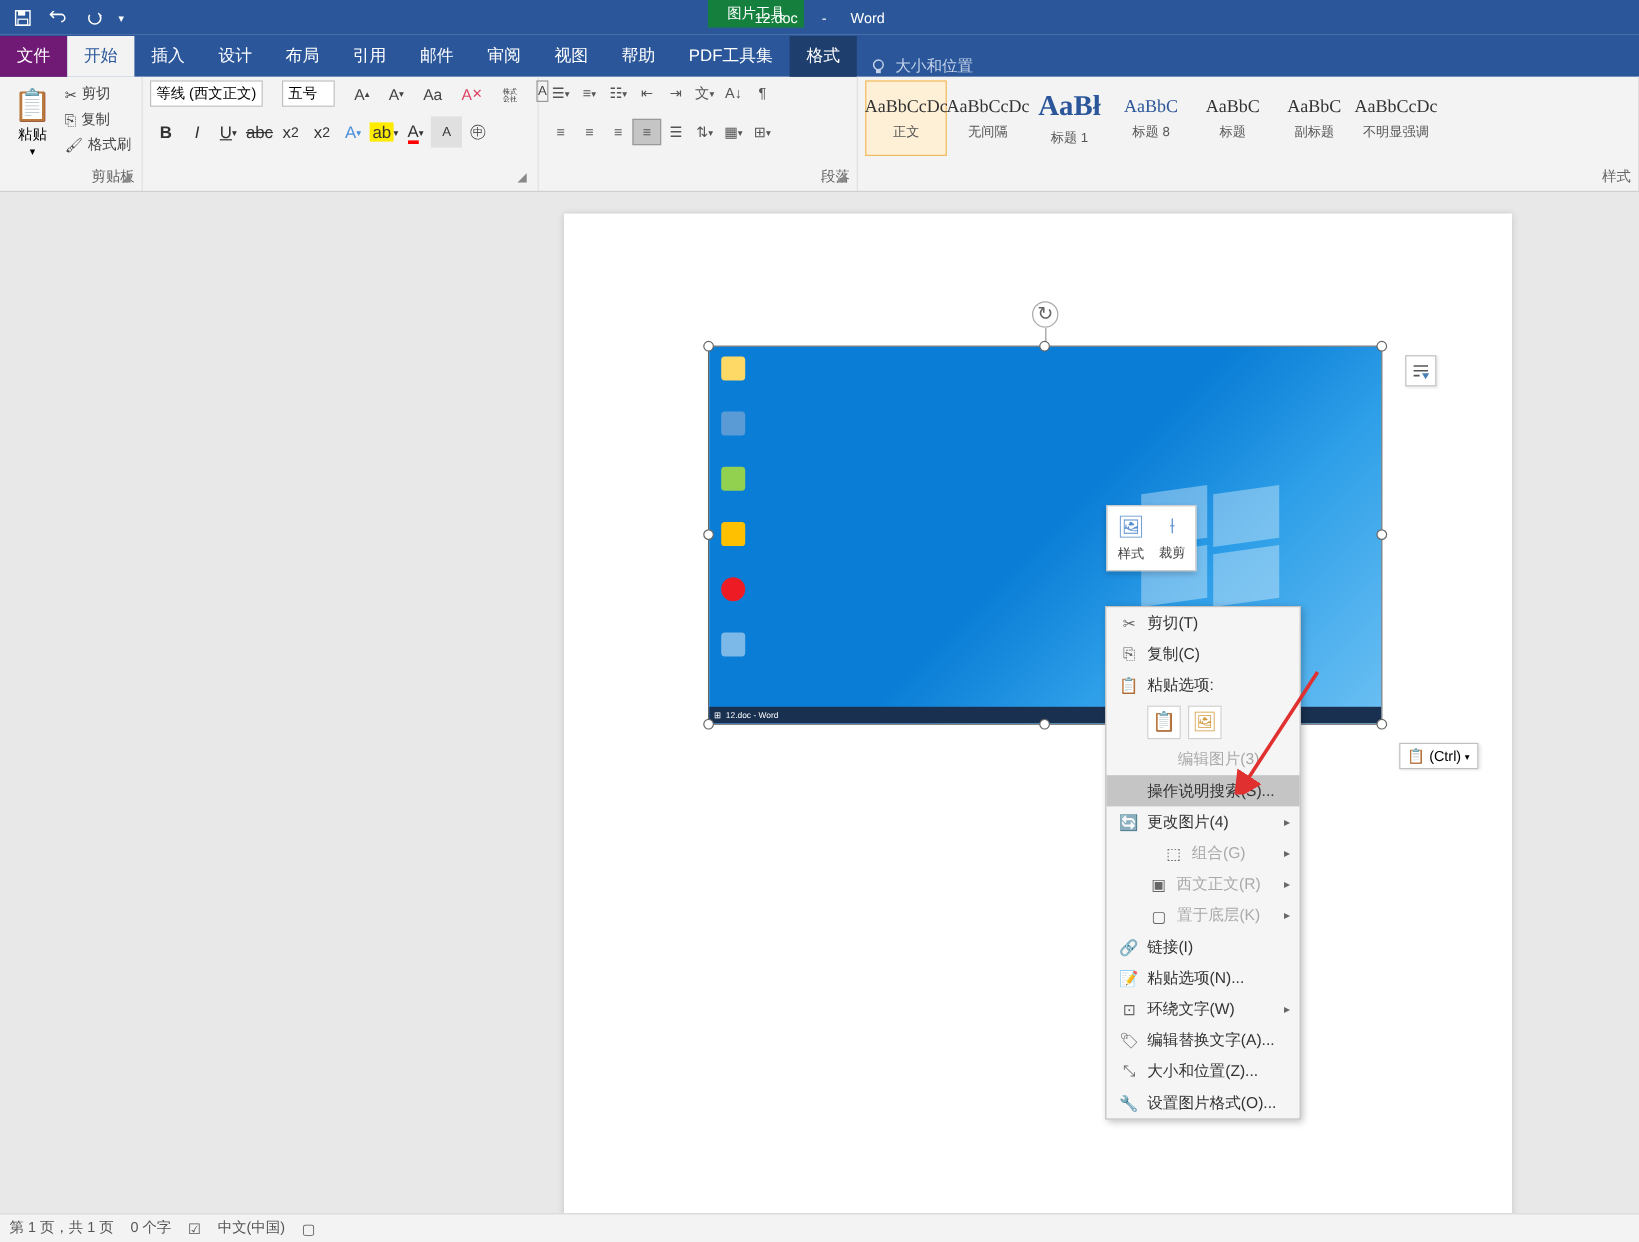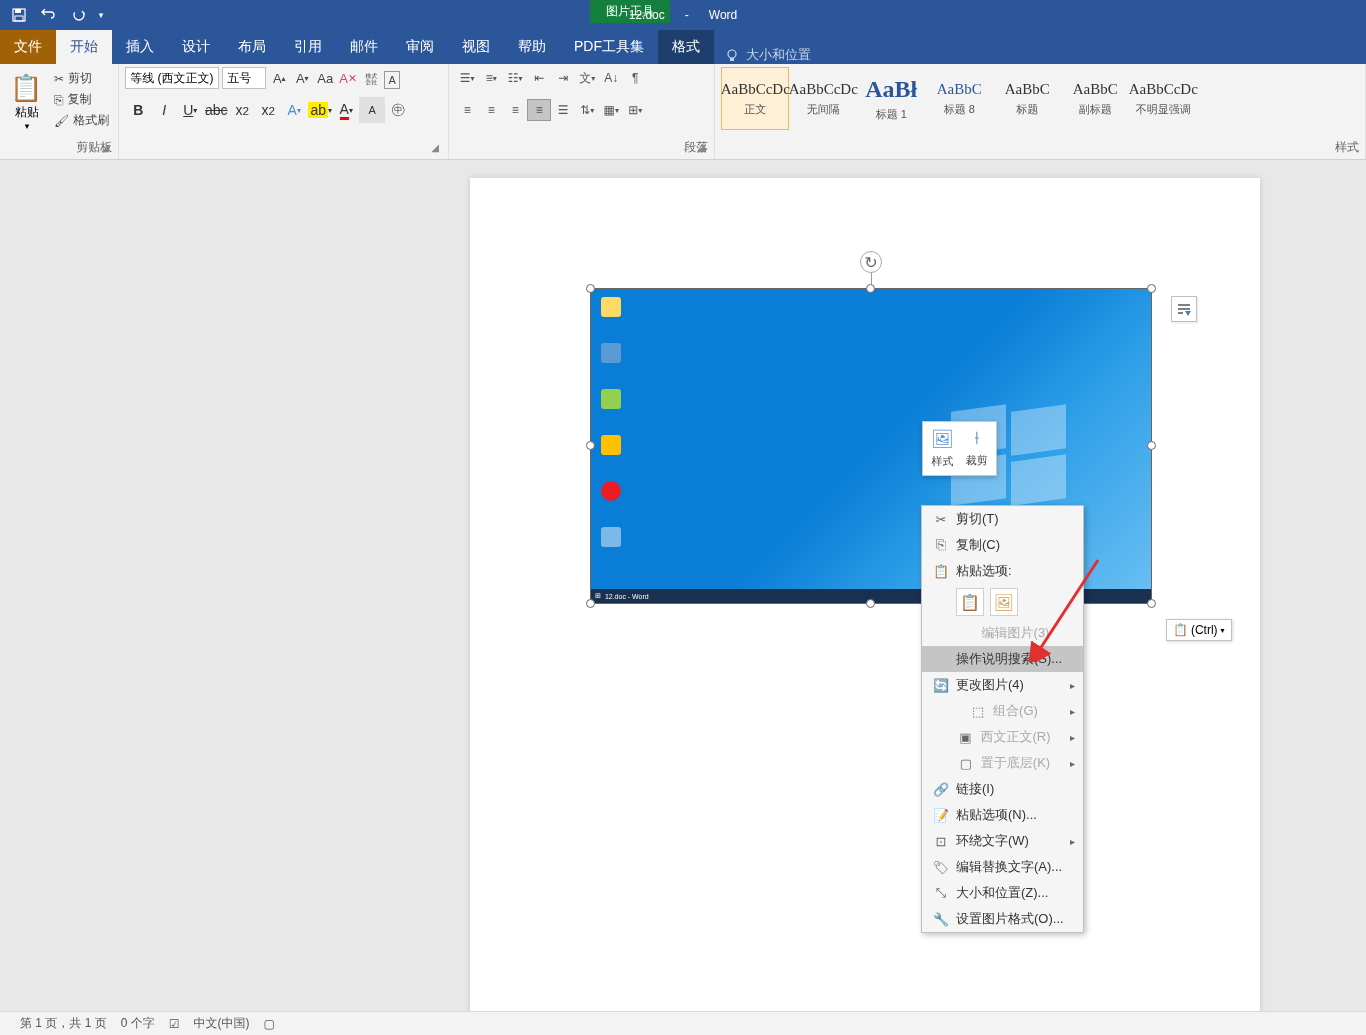--- a/index.html
+++ b/index.html
@@ -9,38 +9,38 @@
 .title-bar { background: #2b579a; height: 29px; display: flex; align-items: center; color: white; font-size: 12px; position: relative; }
 .qat { display: flex; gap: 0; padding: 0 4px; }
 .qat-btn { width: 30px; height: 29px; display: flex; align-items: center; justify-content: center; cursor: pointer; color: white; }
 .title-center { position: absolute; left: 50%; transform: translateX(-50%); display: flex; align-items: center; gap: 20px; }
 .contextual-tab { background: #15803d; padding: 3px 16px; position: absolute; left: 590px; top: 0; font-size: 12px; }
 
 
 .menu-tabs { background: #2b579a; height: 35px; display: flex; align-items: flex-end; color: white; font-size: 14px; }
 .menu-tab { padding: 8px 14px; cursor: pointer; }
 .menu-tab.active { background: #f3f3f3; color: #2b579a; }
-.menu-tab.file { background: #a16207; color: white; }
+.menu-tab.file { background: #701a75; color: white; }
 .menu-tab.format { background: #1e3e6e; color: white; }
 .tell-me { display: flex; align-items: center; gap: 6px; padding: 0 10px; color: #c4d3ea; font-size: 13px; }
 
 
 .ribbon { background: #f3f3f3; height: 96px; display: flex; border-bottom: 1px solid #d0d0d0; }
 .ribbon-group { border-right: 1px solid #e0e0e0; padding: 3px 6px 0; display: flex; flex-direction: column; position: relative; }
 .ribbon-group-content { flex: 1; display: flex; align-items: flex-start; gap: 3px; }
 .ribbon-group-label { text-align: right; font-size: 12px; color: #666; padding-bottom: 3px; position: relative; }
 .ribbon-launcher { position: absolute; right: 3px; bottom: 3px; width: 14px; height: 14px; font-size: 10px; color: #888; }
 
 .clipboard-group .big-btn { display: flex; flex-direction: column; align-items: center; justify-content: center; width: 42px; height: 70px; cursor: pointer; font-size: 12px; }
 .clipboard-group .big-btn .icon-large { font-size: 26px; }
 .clipboard-side { display: flex; flex-direction: column; gap: 2px; font-size: 12px; color: #444; padding-top: 2px; }
 .clipboard-side > div { display: flex; align-items: center; gap: 4px; cursor: pointer; padding: 1px 3px; }
 
 .font-group { width: 330px; }
-.font-row { display: flex; gap: 3px; align-items: flex-end; }
+.font-row { display: flex; gap: 16px; align-items: flex-start; }
 .font-selector { border: 1px solid #c0c0c0; background: white; font-size: 12px; padding: 2px 4px; height: 22px; }
 .font-name-sel { width: 94px; }
 .font-size-sel { width: 44px; }
 .font-row .tiny-btn { width: 20px; height: 22px; display: flex; align-items: center; justify-content: center; color: #444; cursor: pointer; font-size: 13px; }
 .font-row2 { display: flex; gap: 0; align-items: center; margin-top: 5px; }
 .font-row2 .fmt-btn { width: 26px; height: 26px; display: flex; align-items: center; justify-content: center; cursor: pointer; font-size: 14px; color: #333; }
 
 .para-group { width: 266px; }
 .para-row { display: flex; gap: 0; align-items: center; }
 .para-row .pbtn { width: 24px; height: 22px; display: flex; align-items: center; justify-content: center; cursor: pointer; font-size: 12px; color: #555; }
@@ -97,21 +97,21 @@
 
 .ctrl-popup { position: absolute; left: 696px; top: 441px; background: white; border: 1px solid #c0c0c0; padding: 3px 6px; font-size: 12px; display: flex; align-items: center; gap: 3px; box-shadow: 1px 1px 3px rgba(0,0,0,0.15); }
 
 
 .layout-opts { position: absolute; left: 701px; top: 118px; width: 26px; height: 26px; border: 1px solid #c0c0c0; background: white; display: flex; align-items: center; justify-content: center; font-size: 14px; color: #555; cursor: pointer; box-shadow: 1px 1px 2px rgba(0,0,0,0.1); }
 
 
 .red-arrow { position: absolute; left: 558px; top: 374px; pointer-events: none; }
 
 
-.status-bar { position: absolute; bottom: 0; left: 0; right: 0; height: 24px; background: #f3f3f3; border-top: 1px solid #d8d8d8; display: flex; align-items: center; font-size: 12px; color: #555; padding: 0 20px; gap: 14px; }
+.status-bar { position: absolute; bottom: 0; left: 0; right: 0; height: 24px; background: #f3f3f3; border-top: 1px solid #d8d8d8; display: flex; align-items: center; font-size: 12px; color: #555; padding: 0 8px; gap: 14px; }
 .status-item { display: flex; align-items: center; gap: 4px; }
 
 .bulb-icon { width: 16px; height: 16px; }
 </style>
 </head>
 <body>
 
 <div class="title-bar">
   <div class="qat">
     <div class="qat-btn">

